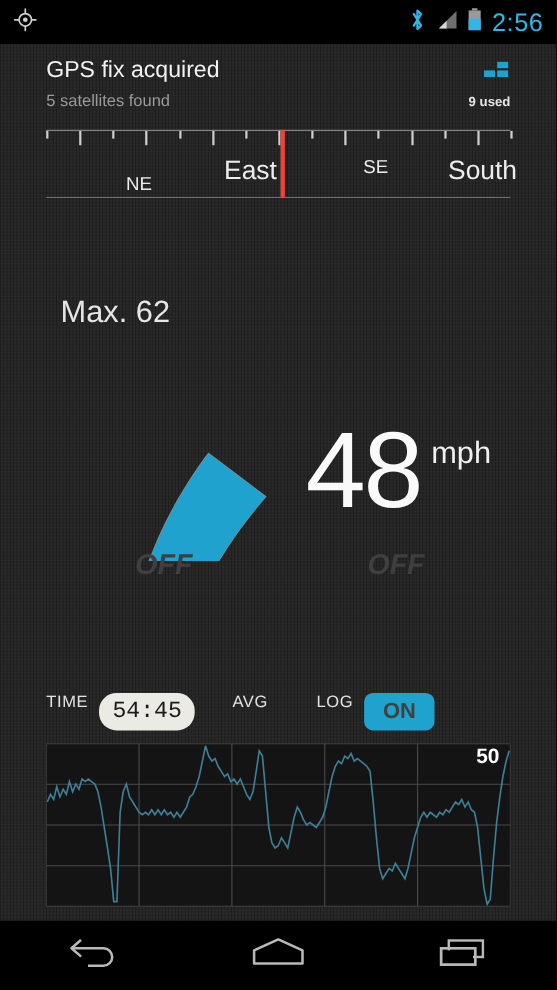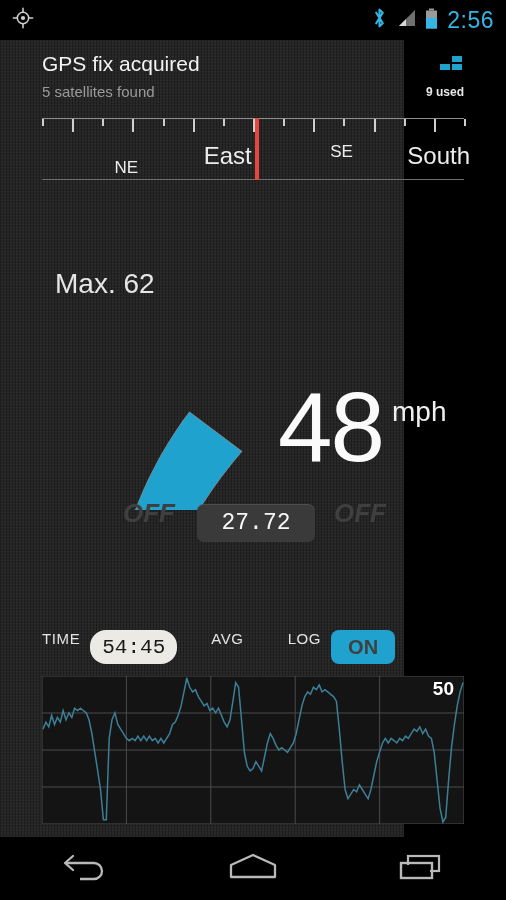--- a/index.html
+++ b/index.html
@@ -4,21 +4,21 @@
 <style>
   * { margin:0; padding:0; box-sizing:border-box; }
   html, body {
     width:506px; height:900px;
     background:#000;
     font-family:"Liberation Sans", sans-serif;
     overflow:hidden;
   }
   #app {
     position:relative;
-    width:404px; height:900px;
+    width:506px; height:900px;
     background:#262626;
     background-image:
       linear-gradient(0deg, rgba(255,255,255,0.022) 1px, transparent 1px),
       linear-gradient(90deg, rgba(0,0,0,0.30) 1px, transparent 1px);
     background-size:3px 3px, 3px 3px;
   }
 
   
   #statusbar {
     position:absolute; top:0; left:0; width:506px; height:40px;
@@ -168,21 +168,20 @@
     <div class="maxlabel">Max. 62</div>
     <svg id="gauge-svg" width="506" height="260" viewBox="0 0 506 260">
       <path id="gauge-outline" fill="none" stroke="#8f8f8f" stroke-width="1.2" d="M189.5,162.3 L186.2,166.8 L182.8,171.4 L179.6,176.1 L176.4,180.8 L173.3,185.5 L170.3,190.3 L167.3,195.1 L164.4,200.0 L161.5,204.9 L158.8,209.8 L156.1,214.8 L153.5,219.9 L150.9,224.9 L148.4,230.0 L146.0,235.2 L143.7,240.3 L141.5,245.5 L139.3,250.8 L137.2,256.0 L135.1,261.3 L133.2,266.6 L131.3,272.0 L129.5,277.4 L127.8,282.8 L126.2,288.2 L124.6,293.6 L123.1,299.1 L121.7,304.6 L120.4,310.1 L119.1,315.6 L117.9,321.2 L116.9,326.7 L115.8,332.3 L114.9,337.9 L114.1,343.5 L113.3,349.1 L112.6,354.8 L112.0,360.4 L111.5,366.0 L111.0,371.7 L110.7,377.3 L110.4,383.0 L110.2,388.7 L110.0,394.3 L110.0,400.0 L110.0,405.7 L110.2,411.3 L110.4,417.0 L110.7,422.7 L111.0,428.3 L111.5,434.0 L112.0,439.6 L112.6,445.2 L113.3,450.9 L114.1,456.5 L114.9,462.1 L115.8,467.7 L116.9,473.3 L117.9,478.8 L119.1,484.4 L120.4,489.9 L121.7,495.4 L123.1,500.9 L124.6,506.4 L126.2,511.8 L127.8,517.2 L129.5,522.6 L131.3,528.0 L133.2,533.4 L135.1,538.7 L137.2,544.0 L139.3,549.2 L141.5,554.5 L143.7,559.7 L146.0,564.8 L148.4,570.0 L150.9,575.1 L153.5,580.1 L156.1,585.2 L158.8,590.2 L161.5,595.1 L164.4,600.0 L167.3,604.9 L170.3,609.7 L173.3,614.5 L176.4,619.2 L179.6,623.9 L182.8,628.6 L186.2,633.2 L189.5,637.7 L191.1,636.5 L188.4,631.5 L185.9,626.4 L183.4,621.3 L180.9,616.2 L178.6,611.1 L176.3,605.9 L174.1,600.7 L172.0,595.5 L170.0,590.3 L168.1,585.1 L166.2,579.8 L164.4,574.5 L162.7,569.3 L161.0,564.0 L159.5,558.7 L158.0,553.4 L156.6,548.0 L155.3,542.7 L154.1,537.4 L152.9,532.0 L151.8,526.7 L150.8,521.3 L149.9,516.0 L149.0,510.7 L148.2,505.3 L147.5,500.0 L146.9,494.6 L146.4,489.3 L145.9,483.9 L145.5,478.6 L145.2,473.3 L145.0,468.0 L144.8,462.7 L144.7,457.4 L144.7,452.1 L144.7,446.8 L144.9,441.5 L145.1,436.3 L145.3,431.0 L145.7,425.8 L146.1,420.6 L146.6,415.4 L147.2,410.3 L147.8,405.1 L148.5,400.0 L149.3,394.9 L150.1,389.8 L151.0,384.8 L152.0,379.7 L153.0,374.7 L154.1,369.7 L155.3,364.8 L156.6,359.8 L157.9,354.9 L159.2,350.0 L160.7,345.2 L162.2,340.4 L163.7,335.6 L165.3,330.8 L167.0,326.1 L168.8,321.4 L170.6,316.8 L172.4,312.1 L174.3,307.5 L176.3,303.0 L178.3,298.5 L180.4,294.0 L182.6,289.5 L184.8,285.1 L187.0,280.8 L189.3,276.4 L191.7,272.1 L194.1,267.9 L196.5,263.7 L199.0,259.5 L201.6,255.3 L204.2,251.2 L206.8,247.2 L209.5,243.2 L212.2,239.2 L215.0,235.2 L217.8,231.3 L220.6,227.5 L223.5,223.7 L226.5,219.9 L229.4,216.1 L232.4,212.4 L235.4,208.7 L238.4,205.1 L241.5,201.4 Z"></path>
       <path id="gauge-fill" fill="#1fa2ce" d="M189.5,162.3 L187.7,164.7 L185.9,167.2 L184.1,169.7 L182.3,172.2 L180.6,174.7 L178.8,177.2 L177.1,179.7 L175.4,182.3 L173.7,184.8 L172.1,187.4 L170.4,190.0 L168.8,192.6 L167.2,195.2 L165.7,197.8 L164.1,200.5 L162.6,203.1 L161.0,205.8 L159.6,208.5 L158.1,211.1 L156.6,213.8 L155.2,216.5 L153.8,219.3 L152.4,222.0 L151.0,224.7 L149.7,227.5 L148.3,230.2 L147.0,233.0 L145.8,235.8 L144.5,238.6 L143.3,241.4 L142.0,244.2 L140.8,247.0 L139.7,249.8 L138.5,252.6 L137.4,255.5 L136.3,258.3 L135.2,261.2 L134.1,264.1 L133.1,267.0 L132.1,269.8 L183.4,287.8 L184.6,285.4 L185.8,283.0 L187.0,280.7 L188.3,278.3 L189.5,276.0 L190.8,273.7 L192.1,271.4 L193.4,269.1 L194.7,266.8 L196.0,264.5 L197.4,262.2 L198.7,260.0 L200.1,257.7 L201.5,255.5 L202.9,253.3 L204.3,251.1 L205.7,248.9 L207.1,246.7 L208.6,244.5 L210.0,242.4 L211.5,240.2 L213.0,238.1 L214.5,236.0 L216.0,233.8 L217.5,231.7 L219.0,229.6 L220.6,227.6 L222.1,225.5 L223.7,223.4 L225.3,221.4 L226.9,219.4 L228.5,217.3 L230.1,215.3 L231.7,213.3 L233.3,211.3 L234.9,209.3 L236.6,207.3 L238.2,205.4 L239.8,203.4 L241.5,201.4 Z"></path>
     </svg>
   </div>
   <div class="speed-num">48</div>
   <div class="speed-unit">mph</div>
 
   <div class="off-label" style="left:123px;">OFF</div>
-  <div class="odo">27.72</div>
   <div class="off-label" style="left:334px;">OFF</div>
 
   <div id="controls">
       <span class="ctl-label" style="margin-right: 10px;">TIME</span>
       <div class="pill light">54:45</div>
       <span class="ctl-label" style="margin-right: 10px; margin-left: 34px;">AVG</span>
       <span class="ctl-label" style="margin-right: 10px; margin-left: 34px;">LOG</span>
       <div class="pill blue">ON</div>
     </div>
 

